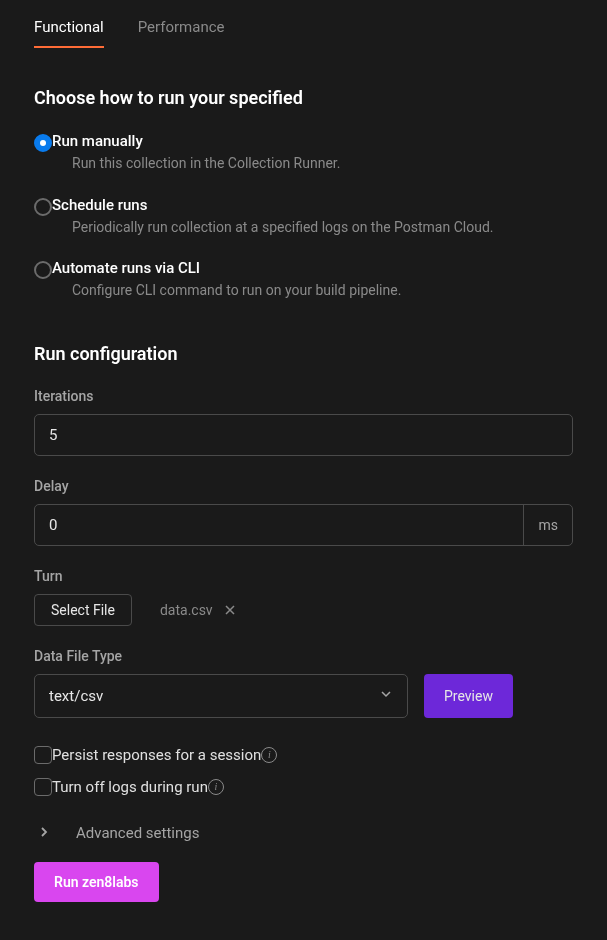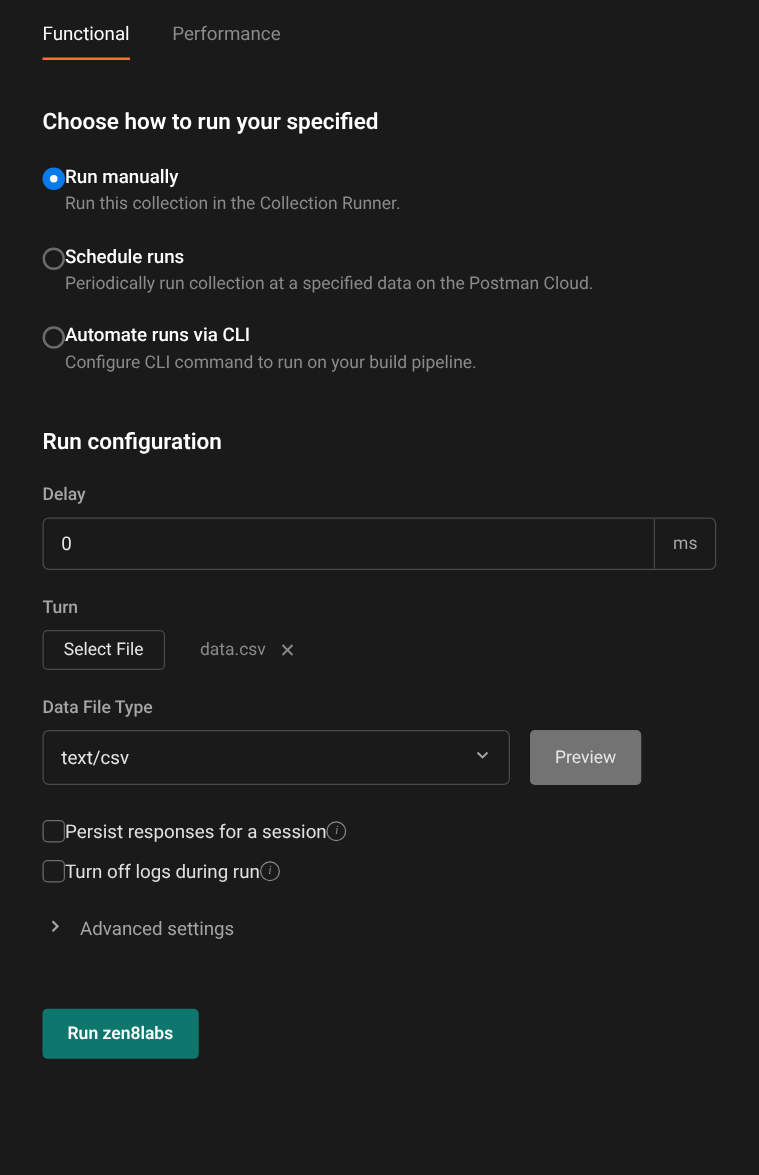--- a/index.html
+++ b/index.html
@@ -68,20 +68,21 @@
     font-size: 15px;
     color: #ffffff;
     font-weight: 500;
     display: block;
     margin-bottom: 4px;
   }
   .radio-desc {
     font-size: 14px;
     color: #8a8a8a;
     line-height: 1.4;
+    margin-left: 20px;
   }
   .field { margin-bottom: 22px; }
   .field-label {
     display: block;
     font-size: 14px;
     color: #a5a5a5;
     font-weight: 500;
     margin-bottom: 10px;
   }
   .text-input {
@@ -160,21 +161,21 @@
     display: flex;
     align-items: center;
     padding: 0 14px;
     cursor: pointer;
   }
   .select-value { flex:1; color:#e6e6e6; font-size:15px; }
   .select-caret svg { stroke: #a5a5a5; }
   .btn-gray {
     height: 44px;
     padding: 0 20px;
-    background: #737373;
+    background: #6d28d9;
     border: none;
     border-radius: 4px;
     color: #e6e6e6;
     font-size: 14px;
     cursor: pointer;
     font-family: inherit;
   }
   .checkbox-row {
     display: flex;
     align-items: center;
@@ -199,32 +200,32 @@
     align-items: center; justify-content: center;
     font-size: 10px;
     color: #8a8a8a;
     font-style: italic;
     font-family: serif;
     cursor: pointer;
   }
   .advanced-row {
     display: flex;
     align-items: center;
-    gap: 14px;
+    gap: 26px;
     margin-top: 28px;
-    margin-bottom: 55px;
+    margin-bottom: 20px;
     cursor: pointer;
     padding-left: 4px;
   }
   .advanced-row .chev svg { stroke: #a5a5a5; }
   .advanced-label { font-size: 15px; color: #a5a5a5; }
   .btn-primary {
     height: 40px;
     padding: 0 20px;
-    background: #0f766e;
+    background: #d946ef;
     border: none;
     border-radius: 4px;
     color: #ffffff;
     font-size: 14px;
     font-weight: 600;
     cursor: pointer;
     font-family: inherit;
   }
 </style>
 </head>
@@ -246,34 +247,38 @@
         </div>
       <div class="radio-text">
         <span class="radio-label">Run manually</span>
         <span class="radio-desc">Run this collection in the Collection Runner.</span>
       </div>
     </div>
     <div class="radio-item">
       <div class="radio-outer"></div>
       <div class="radio-text">
         <span class="radio-label">Schedule runs</span>
-        <span class="radio-desc">Periodically run collection at a specified data on the Postman Cloud.</span>
+        <span class="radio-desc">Periodically run collection at a specified logs on the Postman Cloud.</span>
       </div>
     </div>
     <div class="radio-item">
       <div class="radio-outer"></div>
       <div class="radio-text">
         <span class="radio-label">Automate runs via CLI</span>
         <span class="radio-desc">Configure CLI command to run on your build pipeline.</span>
       </div>
     </div>
   </div>
 
   <h2 class="section-title">Run configuration</h2>
 
+  <div class="field">
+    <label class="field-label">Iterations</label>
+    <input class="text-input" type="text" value="5" style="">
+  </div>
 
   <div class="field">
     <label class="field-label">Delay</label>
     <div class="input-with-suffix">
       <input type="text" value="0" style="">
       <div class="input-suffix">ms</div>
     </div>
   </div>
 
   <div class="field">

